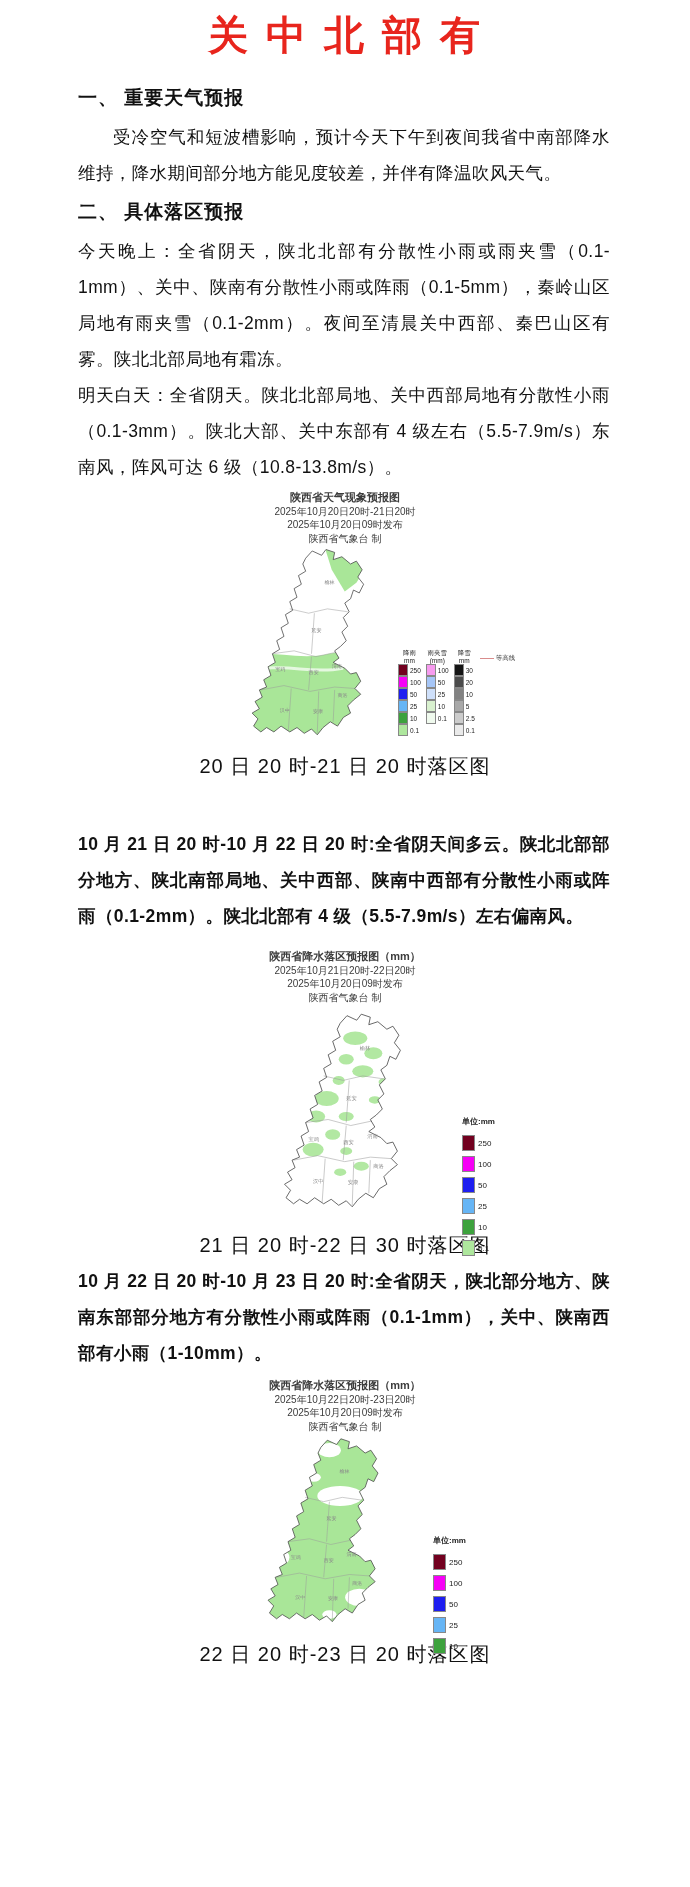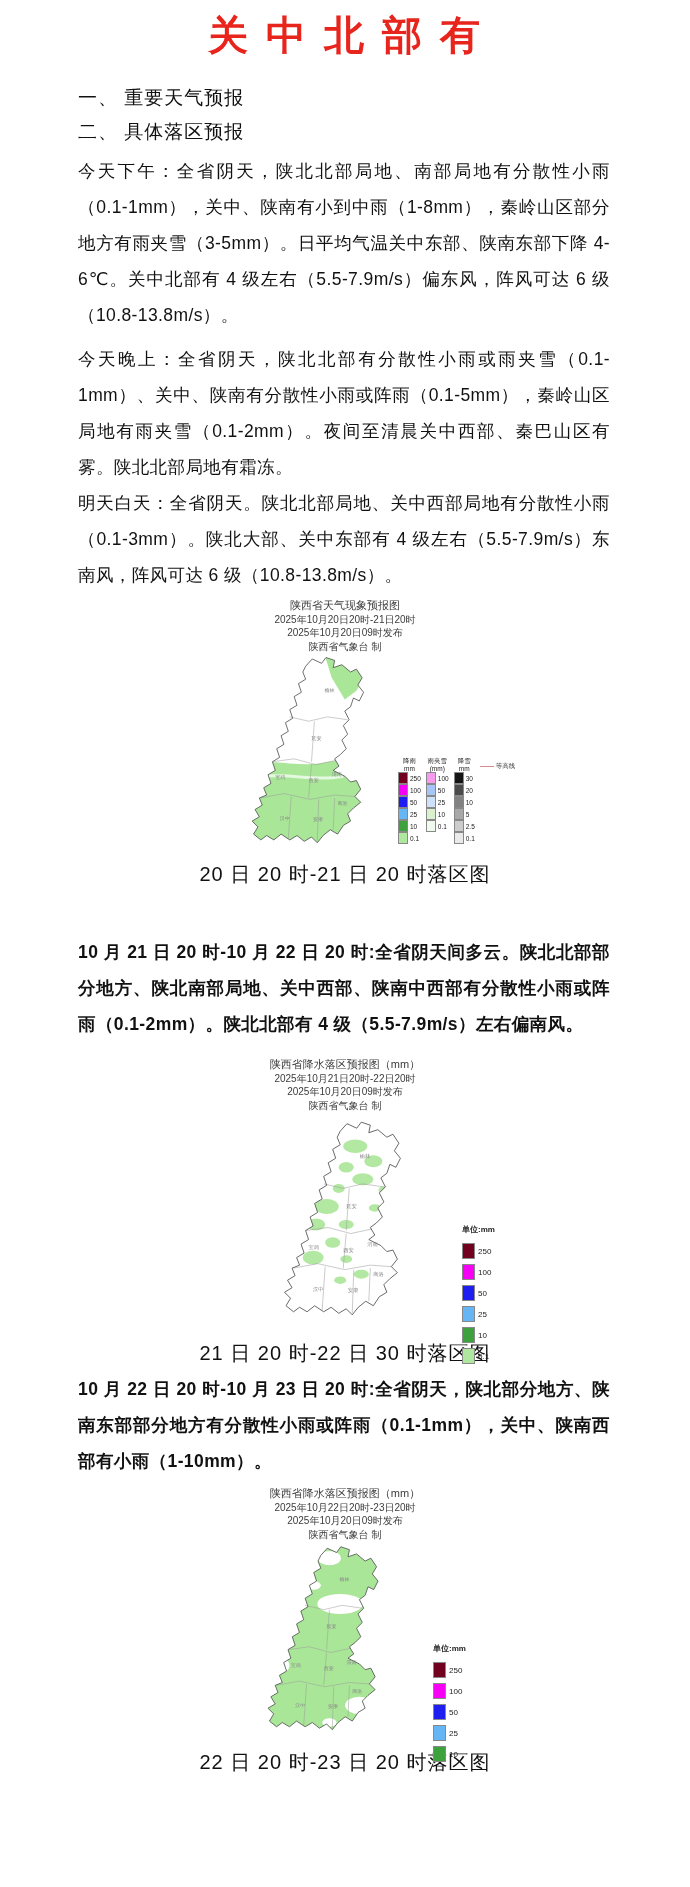--- a/index.html
+++ b/index.html
@@ -5,28 +5,28 @@
   html,body{margin:0;padding:0;background:#ffffff;}
   body{width:690px;font-family:"Liberation Sans","DejaVu Sans",sans-serif;color:#111;}
   .content{padding:0 80px 0 78px;}
 
   .doc-title{color:#e8251d;font-weight:bold;font-size:40px;text-align:center;
              letter-spacing:18px;padding-left:18px;margin:8px 0 0 0;}
   .issuer{width:-moz-fit-content;width:fit-content;margin:26px auto 0 auto;
           font-weight:bold;font-size:17.5px;letter-spacing:.5px;
           padding:0 14px 7px 14px;border-bottom:2.5px solid #b01010;}
 
-  h3.sec{font-size:19px;font-weight:normal;margin:22px 0 0 0;letter-spacing:1px;}
+  h3.sec{font-size:19px;font-weight:bold;margin:22px 0 0 0;letter-spacing:1px;}
   p.body{font-size:17.5px;line-height:36px;text-align:justify;margin:8px 0 0 0;letter-spacing:.4px;}
   p.indent{text-indent:2em;}
   p.bold{font-weight:bold;}
 
   .map-block{margin-top:6px;text-align:center;}
   .map-header{line-height:13.5px;color:#3c3c3c;}
-  .map-header .mh1{font-size:11px;font-weight:normal;}
+  .map-header .mh1{font-size:11px;font-weight:bold;}
   .map-header .mh2{font-size:10px;}
   .map-wrap{position:relative;width:674px;}
   .map-wrap svg{position:absolute;top:0;}
   .map-caption{font-size:20px;font-weight:normal;letter-spacing:1px;}
 
   .legend{position:absolute;display:flex;gap:5px;align-items:flex-start;flex-wrap:wrap;}
   .lcol{display:flex;flex-direction:column;align-items:flex-start;}
   .ltitle{font-size:6.5px;line-height:7.5px;color:#222;align-self:center;white-space:nowrap;}
   .lrow{display:flex;align-items:center;height:12px;}
   .lsw{width:10px;height:12px;display:inline-block;border:0.5px solid #888;box-sizing:border-box;}
@@ -43,23 +43,23 @@
 </style>
 </head>
 <body>
 
 <div class="content">
 
   <div class="doc-title">关中北部有</div>
 
 
   <h3 class="sec">一、 重要天气预报</h3>
+  <p class="body indent">受冷空气和短波槽影响，预计今天下午到夜间我省中南部降水维持，降水期间部分地方能见度较差，并伴有降温吹风天气。</p>
 
   <h3 class="sec" style="margin-top:8px">二、 具体落区预报</h3>
-  <p class="body">今天下午：全省阴天，陕北北部局地、南部局地有分散性小雨（0.1-1mm），关中、陕南有小到中雨（1-8mm），秦岭山区部分地方有雨夹雪（3-5mm）。日平均气温关中东部、陕南东部下降 4-6℃。关中北部有 4 级左右（5.5-7.9m/s）偏东风，阵风可达 6 级（10.8-13.8m/s）。</p>
   <p class="body" style="margin-top:8px">今天晚上：全省阴天，陕北北部有分散性小雨或雨夹雪（0.1-1mm）、关中、陕南有分散性小雨或阵雨（0.1-5mm），秦岭山区局地有雨夹雪（0.1-2mm）。夜间至清晨关中西部、秦巴山区有雾。陕北北部局地有霜冻。</p>
   <p class="body" style="margin-top:0">明天白天：全省阴天。陕北北部局地、关中西部局地有分散性小雨（0.1-3mm）。陕北大部、关中东部有 4 级左右（5.5-7.9m/s）东南风，阵风可达 6 级（10.8-13.8m/s）。</p>
 </div>
 
 <div class="map-block">
   <div class="map-header">
     <div class="mh1">陕西省天气现象预报图</div>
     <div class="mh2">2025年10月20日20时-21日20时</div>
     <div class="mh2">2025年10月20日09时发布</div>
     <div class="mh2">陕西省气象台  制</div>

